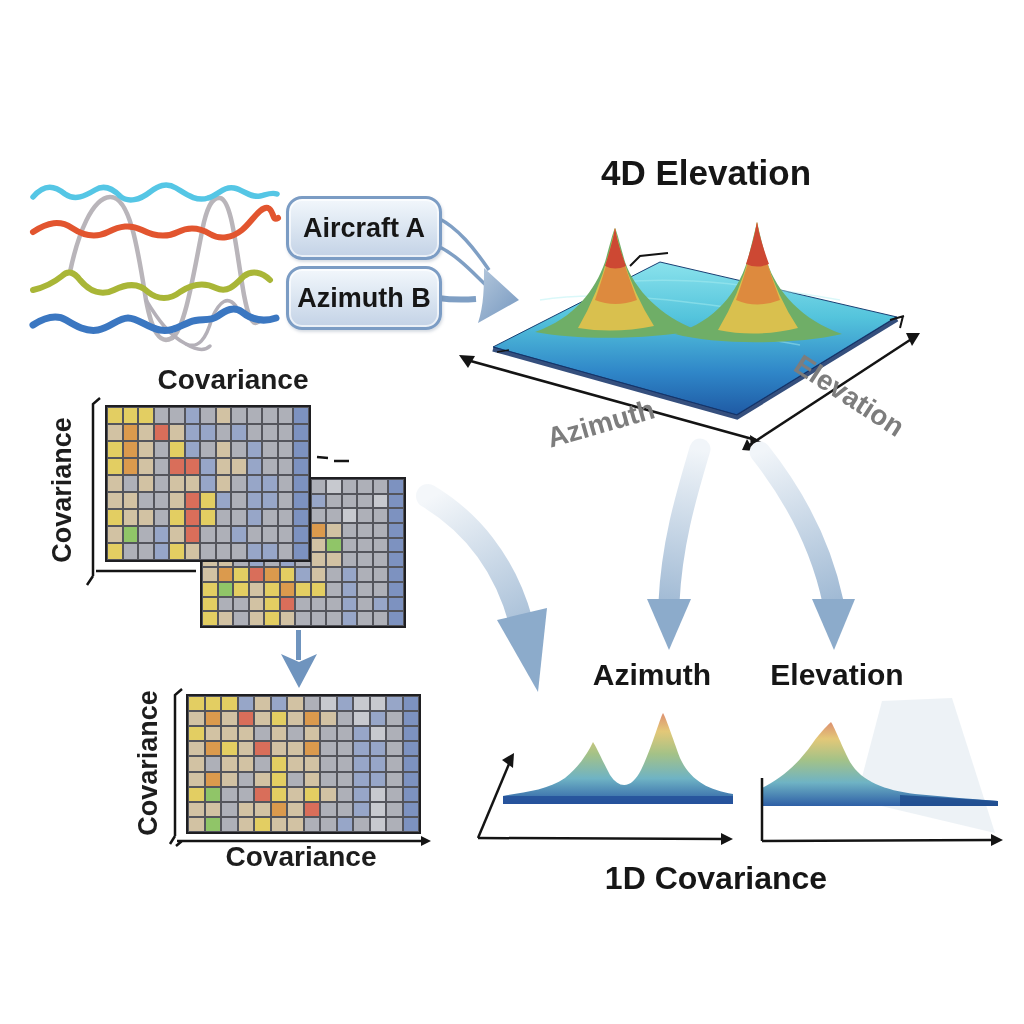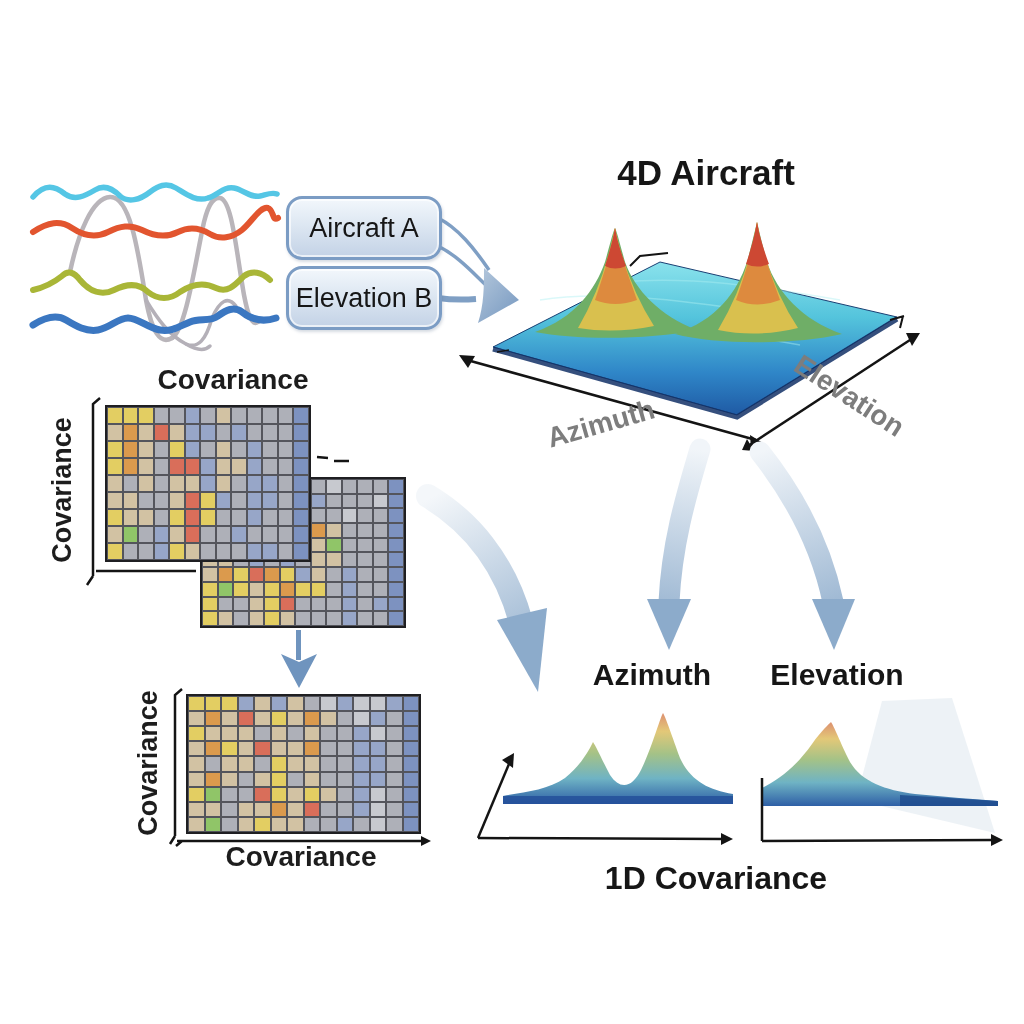--- a/index.html
+++ b/index.html
@@ -8,21 +8,21 @@
   .abs{position:absolute;}
   .ctr{transform:translate(-50%,-50%);white-space:nowrap;}
   .lbl{font-weight:bold;color:#161616;}
   .semib{font-weight:600;color:#1d1d1d;}
   .graylbl{color:#7d7d7d;font-weight:600;}
   .vert{transform:translate(-50%,-50%) rotate(-90deg);}
   .box{width:150px;height:58px;border:3px solid #7b9cc4;border-radius:16px;
        background:linear-gradient(180deg,#f2f7fc 0%,#dde7f2 45%,#c3d2e6 100%);
        box-shadow:inset 0 0 0 2px rgba(255,255,255,.65), 1px 2px 3px rgba(90,110,140,.25);
        display:flex;align-items:center;justify-content:center;
-       font-weight:normal;font-size:27px;color:#161616;}
+       font-weight:bold;font-size:27px;color:#161616;}
   .matrix{display:grid;border:2px solid #1f1f22;box-sizing:border-box;background:#9fa1a8;}
   .matrix .cell{border:1px solid #54555c;box-sizing:border-box;}
   svg{position:absolute;left:0;top:0;}
 </style>
 </head>
 <body>
 
 <svg width="1024" height="1024" viewBox="0 0 1024 1024">
   <defs>
     <linearGradient id="ghead" x1="470" y1="270" x2="516" y2="310" gradientUnits="userSpaceOnUse">
@@ -151,24 +151,24 @@
       <line x1="762" y1="841" x2="994" y2="840"></line>
       <polygon points="1003,840 991,834 991,846" stroke="none"></polygon>
     </g>
   </g>
 </svg>
 
 <div class="abs box" style="left:286px;top:196px;">
   <span>Aircraft A</span>
 </div>
 <div class="abs box" style="left:286px;top:266px;">
-  <span>Elevation B</span>
+  <span>Azimuth B</span>
 </div>
 
-<div class="abs ctr lbl" style="left:706px;top:173px;font-size:35px;">4D Aircraft</div>
+<div class="abs ctr lbl" style="left:706px;top:173px;font-size:35px;">4D Elevation</div>
 
 <div class="abs ctr graylbl" style="left:601px;top:424px;font-size:28px;transform:translate(-50%,-50%) rotate(-16deg);">Azimuth</div>
 <div class="abs ctr graylbl" style="left:849px;top:396px;font-size:28px;transform:translate(-50%,-50%) rotate(33deg);">Elevation</div>
 
 <div class="abs ctr semib" style="left:233px;top:380px;font-size:28px;">Covariance</div>
 <div class="abs vert semib" style="left:62px;top:490px;font-size:27px;">Covariance</div>
 
 <div class="abs matrix" style="left: 200px; top: 477px; width: 206px; height: 151px; grid-template-columns: repeat(13, 1fr);">
     <div class="cell" style="background: rgb(219, 154, 77);"></div>
     <div class="cell" style="background: rgb(174, 176, 184);"></div>

